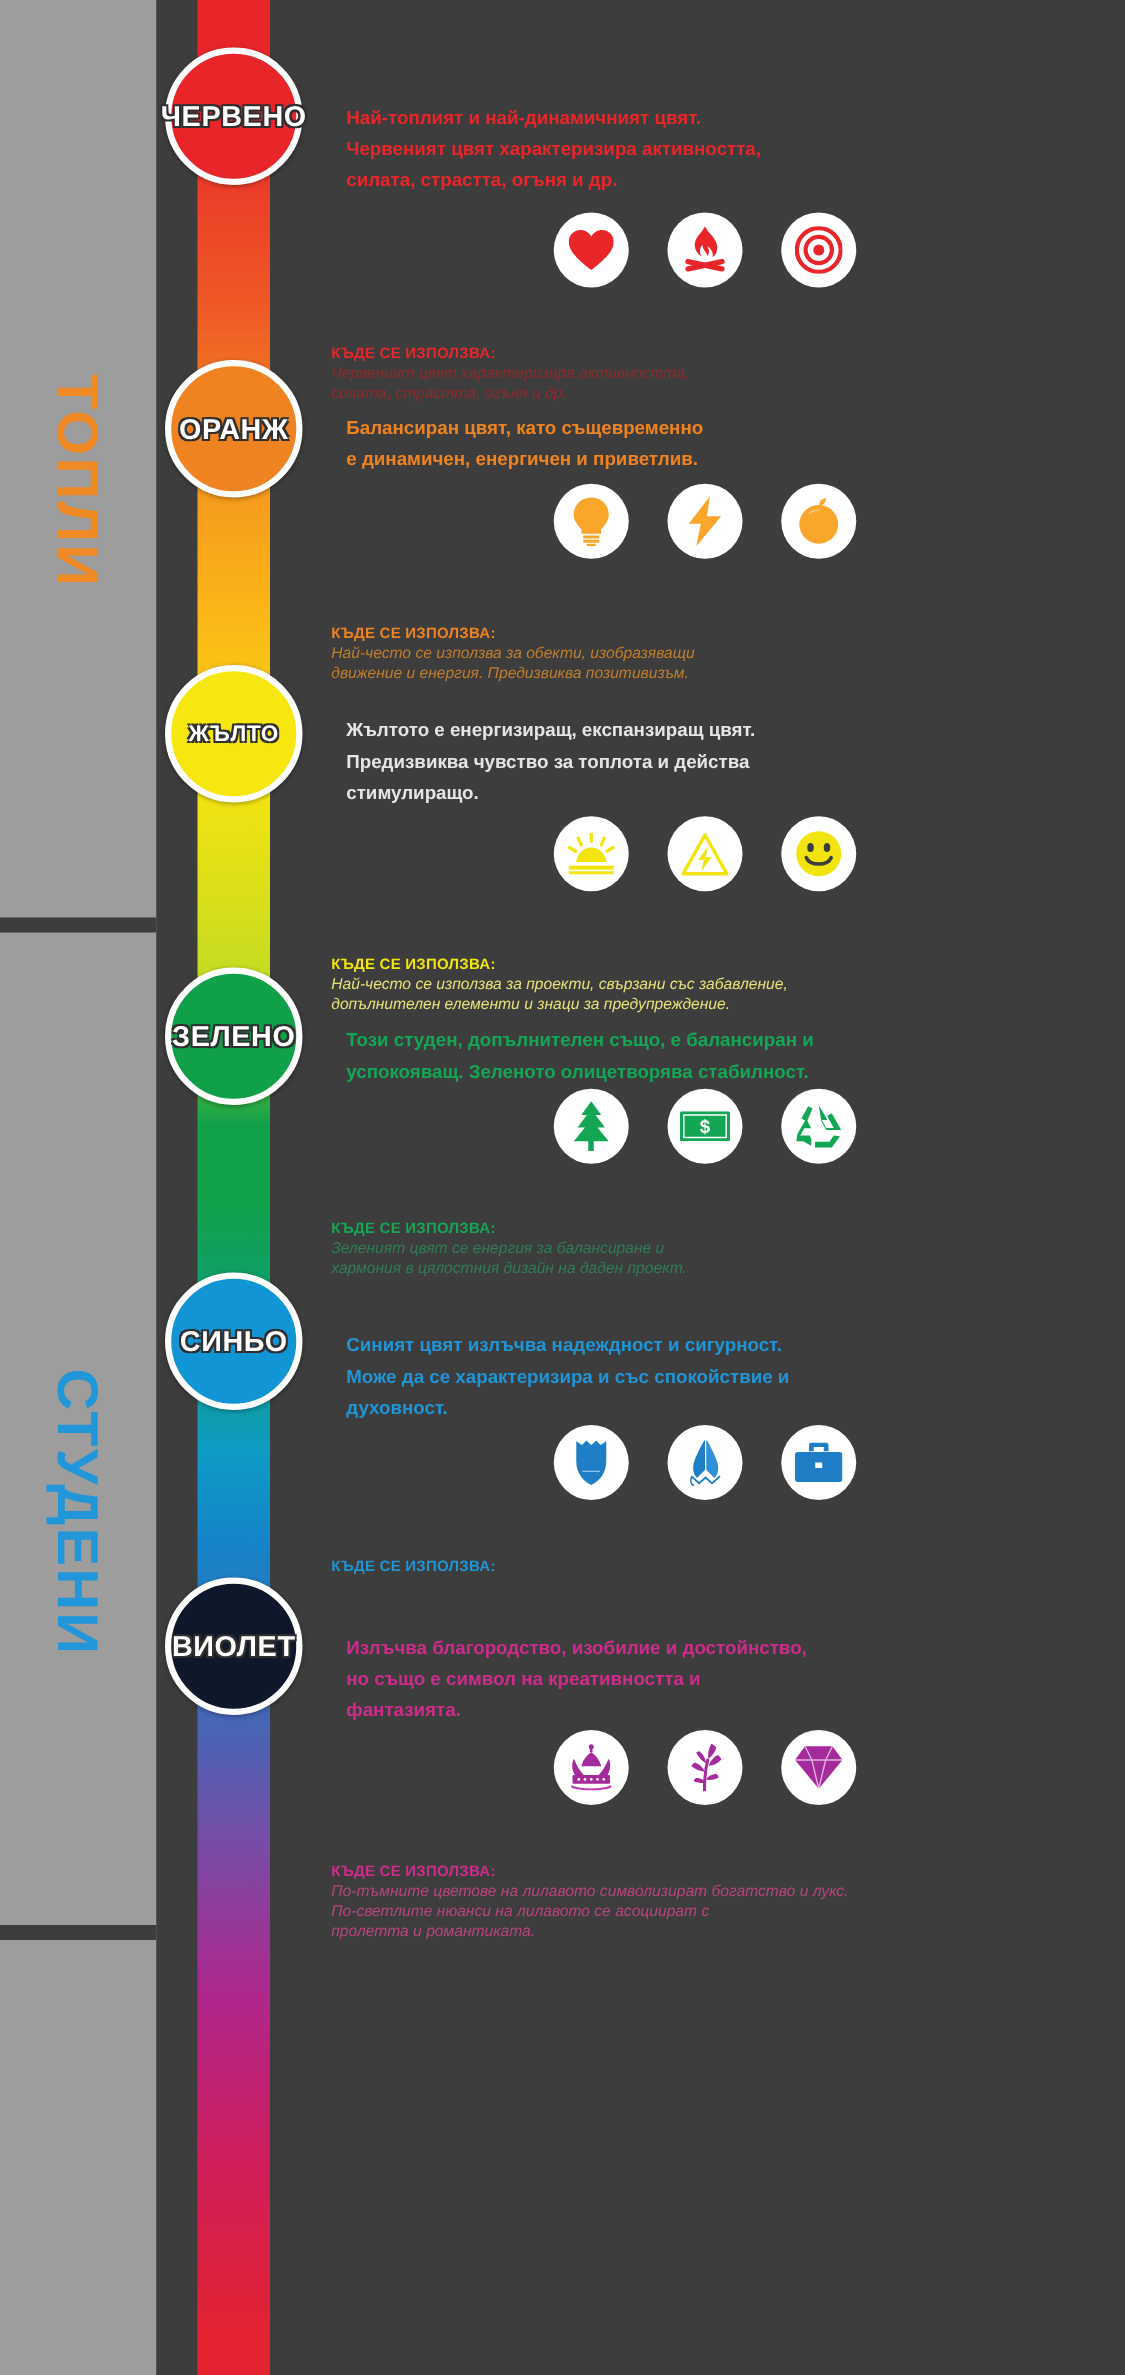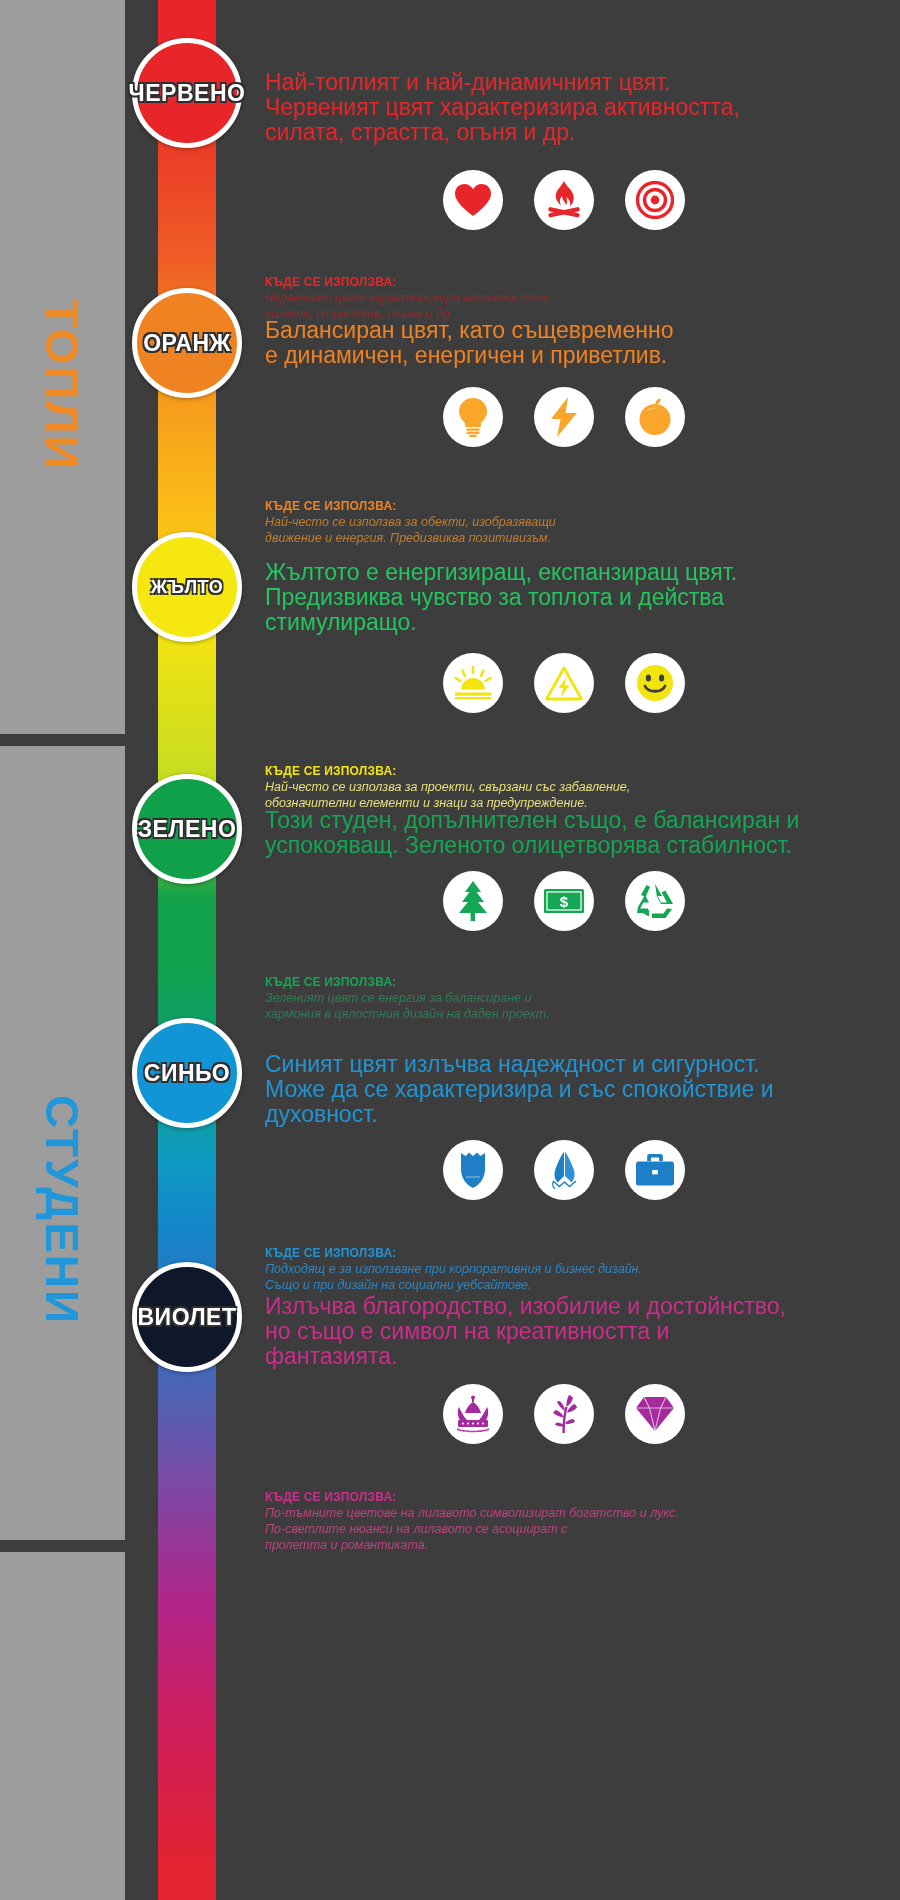--- a/index.html
+++ b/index.html
@@ -92,24 +92,24 @@
   #badge-orange{top:288px; background:#ef8321;}
   #badge-yellow{top:532px; background:#f5e70f;}
   #badge-green {top:774px; background:#10a04a;}
   #badge-blue  {top:1018px;background:#1295d4;}
   #badge-violet{top:1262px;background:#0f172a;}
   #badge-yellow .badge-txt{font-size:18px;}
 
   
   .block{position:absolute;left:265px;width:600px;}
   .headline{
-    font-weight:normal;
-    font-size:23px;
+    font-weight:bold;
+    font-size:15px;
     line-height:25px;
-    margin:0;
+    margin:12px;
     white-space:pre-line;
   }
   .usage{margin-top:26px;}
   .usage-title{
     font-weight:bold;
     font-size:12px;
     letter-spacing:.2px;
     line-height:16px;
     margin:0;
   }
@@ -250,21 +250,21 @@
       </svg>
     </div>
   </div>
   <div class="block usage" id="orange-usage">
     <p class="usage-title" style="color:#EF8321">КЪДЕ СЕ ИЗПОЛЗВА:</p>
     <p class="usage-body" style="color:#c07d2e">Най-често се използва за обекти, изобразяващи
 движение и енергия. Предизвиква позитивизъм.</p>
   </div>
 
   <div class="block" id="yellow-head">
-    <p class="headline" style="color:#22c55e">Жълтото е енергизиращ, експанзиращ цвят.
+    <p class="headline" style="color:#e5e5e5">Жълтото е енергизиращ, експанзиращ цвят.
 Предизвиква чувство за топлота и действа
 стимулиращо.</p>
   </div>
   <div class="icons" id="yellow-icons">
     <div class="icon-circle">
       <svg width="40" height="34" viewBox="0 0 40 34">
         <g stroke="#F2E40F" stroke-width="2.6" stroke-linecap="round">
           <line x1="20" y1="1" x2="20" y2="7"></line>
           <line x1="9.5" y1="4.5" x2="12" y2="10"></line>
           <line x1="30.5" y1="4.5" x2="28" y2="10"></line>
@@ -287,21 +287,21 @@
         <circle cx="19" cy="19" r="18" fill="#F2E40F"></circle>
         <ellipse cx="12.4" cy="14" rx="2.6" ry="3.6" fill="#3d3d3d"></ellipse>
         <ellipse cx="25.6" cy="14" rx="2.6" ry="3.6" fill="#3d3d3d"></ellipse>
         <path d="M9 22 C12 29 26 29 29 22" fill="none" stroke="#3d3d3d" stroke-width="2.8" stroke-linecap="round"></path>
       </svg>
     </div>
   </div>
   <div class="block usage" id="yellow-usage">
     <p class="usage-title" style="color:#F2E40F">КЪДЕ СЕ ИЗПОЛЗВА:</p>
     <p class="usage-body" style="color:#e8e078">Най-често се използва за проекти, свързани със забавление,
-обозначителни елементи и знаци за предупреждение.</p>
+допълнителен елементи и знаци за предупреждение.</p>
   </div>
 
   <div class="block" id="green-head">
     <p class="headline" style="color:#13A654">Този студен, допълнителен също, е балансиран и
 успокояващ. Зеленото олицетворява стабилност.</p>
   </div>
   <div class="icons" id="green-icons">
     <div class="icon-circle">
       <svg width="34" height="40" viewBox="0 0 34 40">
         <path fill="#13A654" d="M17 0 L25 11 L20.5 11 L28 21 L22 21 L31 32 L3 32 L12 21 L6 21 L13.5 11 L9 11 Z"></path>
@@ -354,22 +354,20 @@
     <div class="icon-circle">
       <svg width="38" height="32" viewBox="0 0 38 32">
         <path fill="#1F7FC6" d="M13.4 0 L24.6 0 C26 0 26.8 1 26.8 2.2 L26.8 7 L23 7 L23 3.6 L15 3.6 L15 7 L11.2 7 L11.2 2.2 C11.2 1 12 0 13.4 0 Z"></path>
         <rect x="0" y="7.6" width="38" height="24" rx="2.4" fill="#1F7FC6"></rect>
         <rect x="16.2" y="16" width="5.6" height="4.4" fill="#ffffff"></rect>
       </svg>
     </div>
   </div>
   <div class="block usage" id="blue-usage">
     <p class="usage-title" style="color:#1F95D6">КЪДЕ СЕ ИЗПОЛЗВА:</p>
-    <p class="usage-body" style="color:#2d86c2">Подходящ  е за използване при корпоративния и  бизнес дизайн.
-Също и при дизайн на социални уебсайтове.</p>
   </div>
 
   <div class="block" id="violet-head">
     <p class="headline" style="color:#CE2C8C">Излъчва благородство, изобилие и достойнство,
 но също е символ на креативността и
 фантазията.</p>
   </div>
   <div class="icons" id="violet-icons">
     <div class="icon-circle">
       <svg width="40" height="38" viewBox="0 0 40 38">

